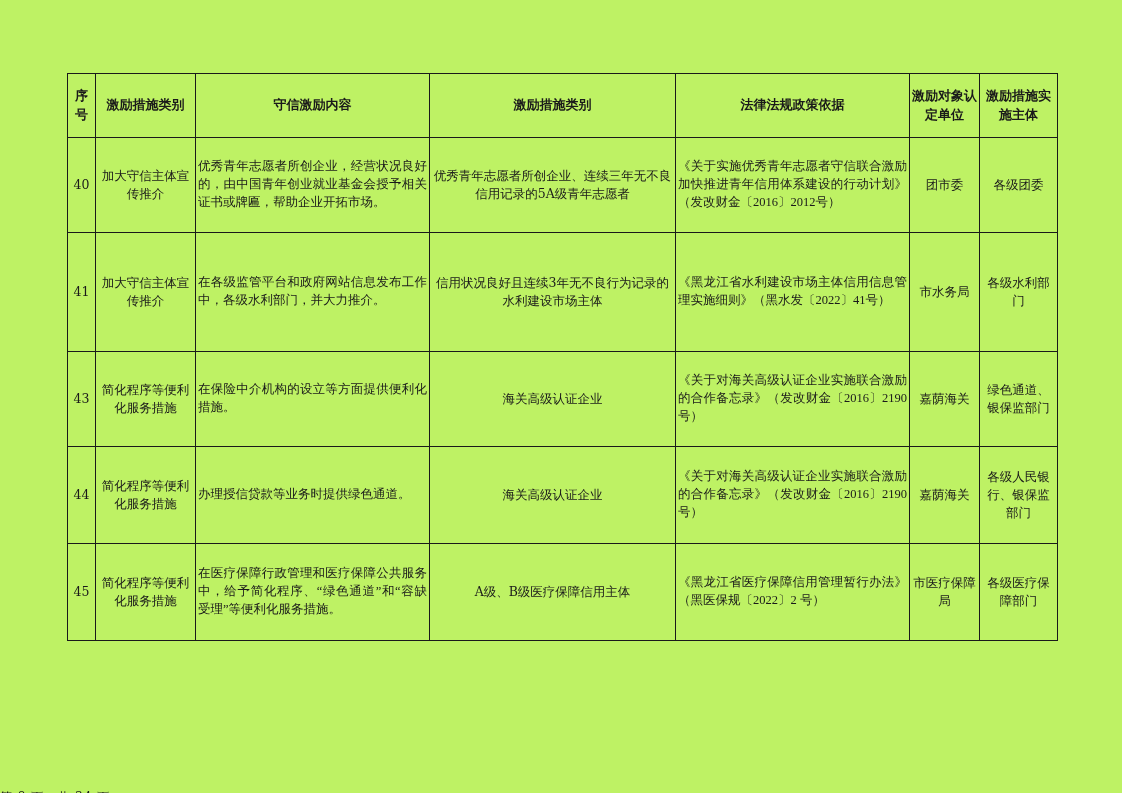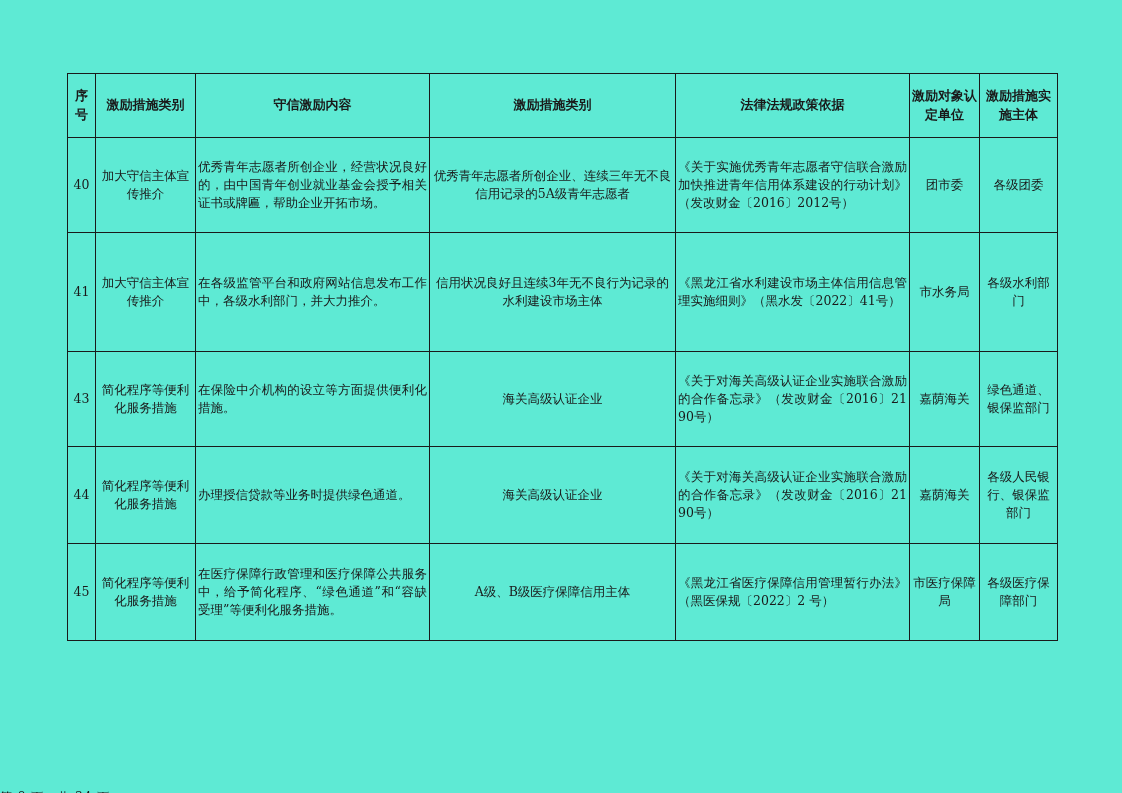--- a/index.html
+++ b/index.html
@@ -10,21 +10,21 @@
   body {
     width: 1122px;
     height: 793px;
     position: relative;
     font-family: "DejaVu Serif", "Liberation Serif", serif;
     color: #1a1a1a;
   }
   .page {
     position: absolute;
     inset: 0;
-    background: #5eead4;
+    background: #bef264;
     overflow: hidden;
   }
   table.incentive-table {
     position: absolute;
     left: 67px;
     top: 73px;
     border-collapse: collapse;
     table-layout: fixed;
     width: 990px;
   }
@@ -63,20 +63,21 @@
   td.col-category,
   td.col-target,
   td.col-authority,
   td.col-implementer {
     text-align: center;
   }
   td.col-content,
   td.col-basis {
     text-align: justify;
     text-align-last: left;
+    font-family: Liberation Serif, serif;
   }
   .footer {
     position: absolute;
     left: 0;
     top: 747px;
     width: 100%;
     text-align: left;
     font-size: 12px;
     color: #1a1a1a;
     letter-spacing: 1px;

